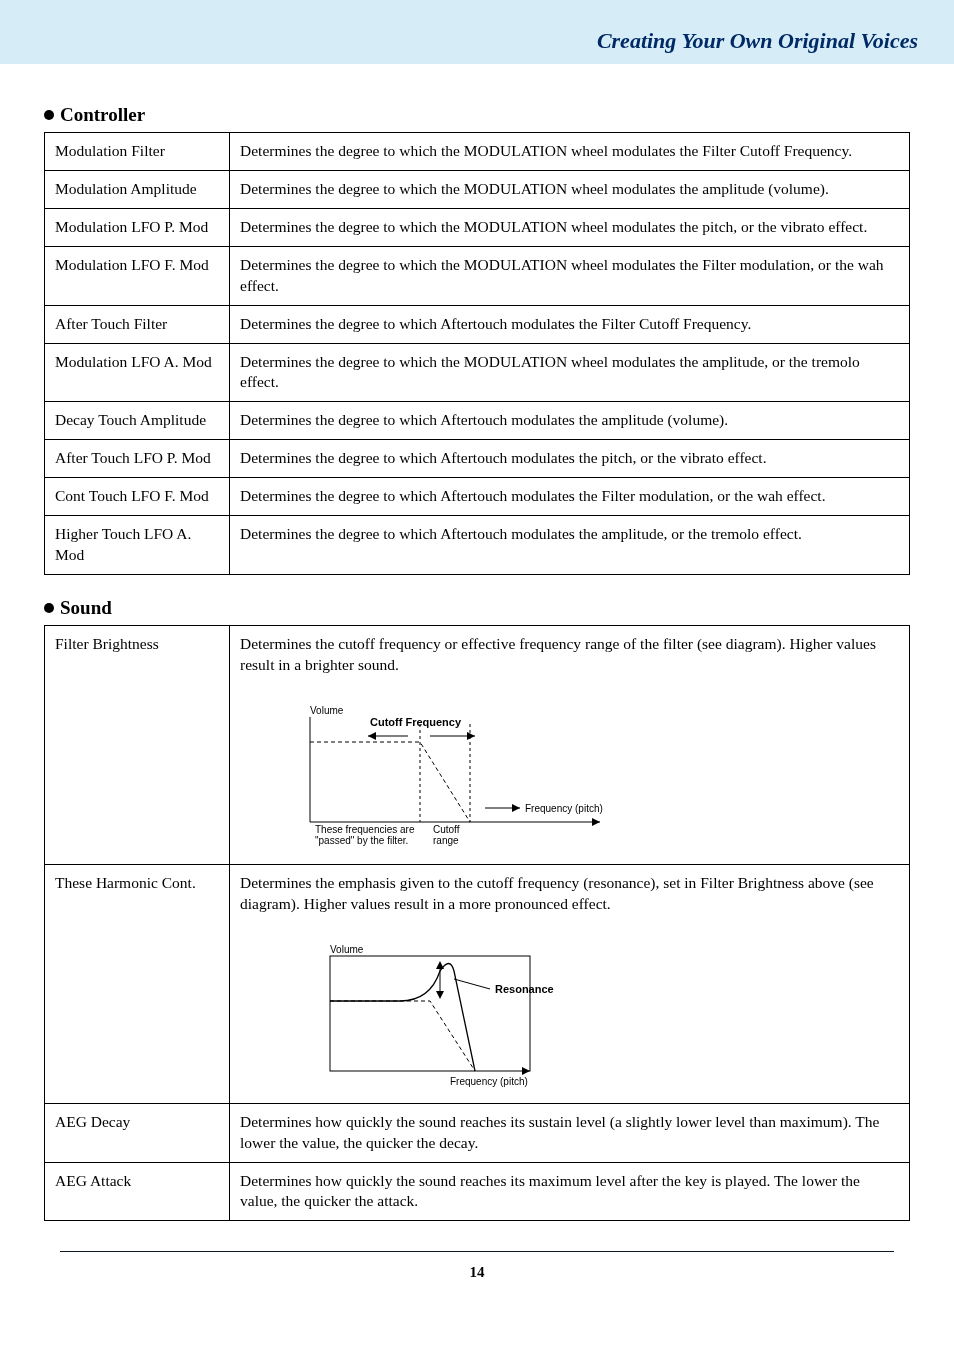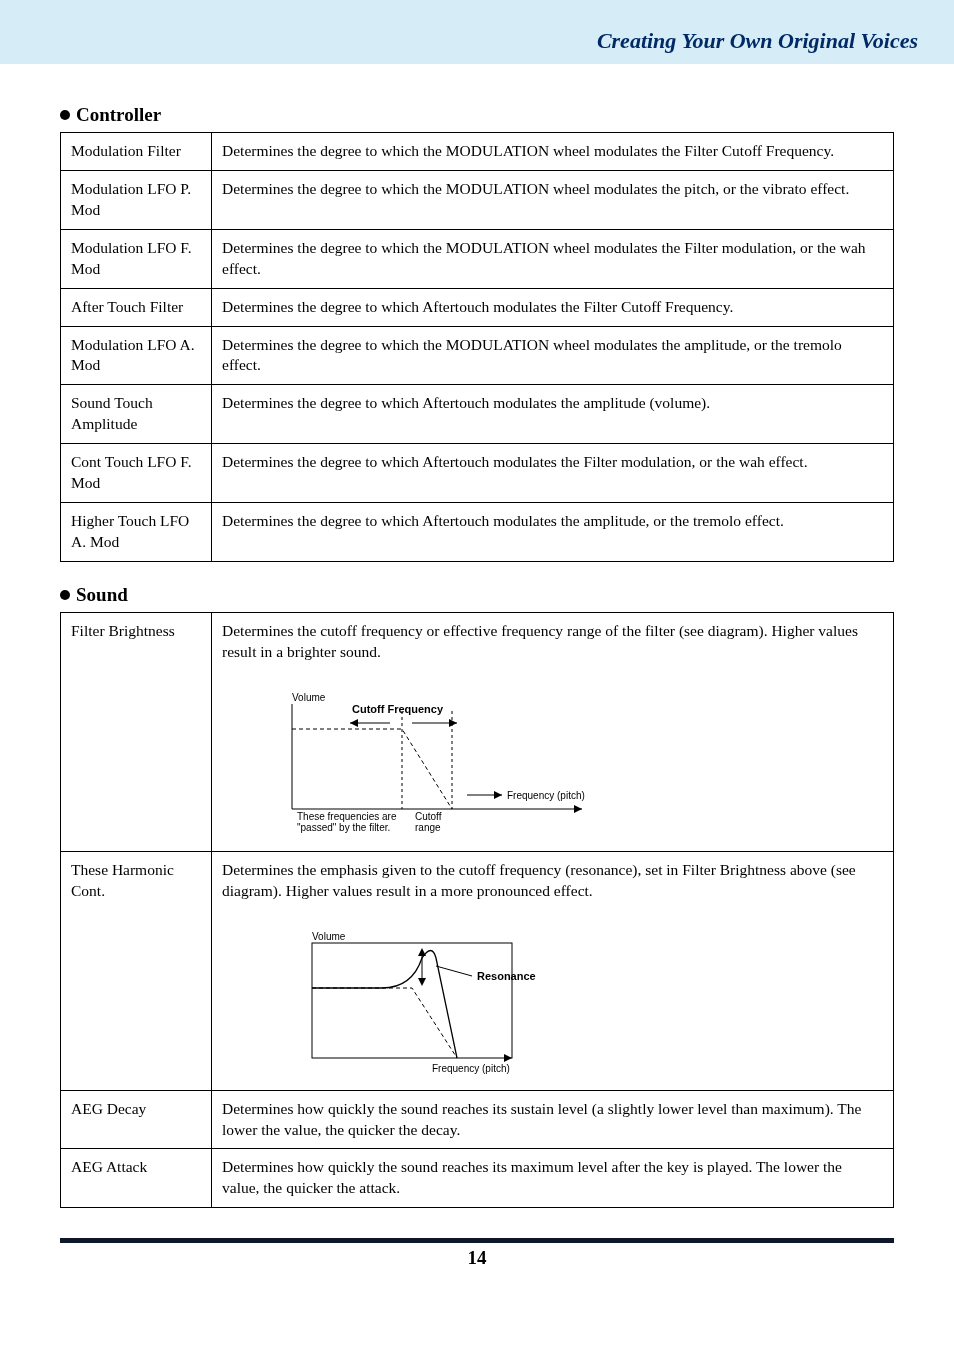--- a/index.html
+++ b/index.html
@@ -20,21 +20,21 @@
   .header-title {
     position: absolute;
     right: 36px;
     bottom: 10px;
     font-style: italic;
     font-weight: bold;
     font-size: 22px;
     color: #002a66;
   }
   .content {
-    padding: 0 60px;
+    padding: 0 44px;
   }
   .section-heading {
     font-weight: bold;
     font-size: 19px;
     margin: 10px 0 6px 0;
     display: flex;
     align-items: center;
     gap: 6px;
   }
   .bullet-dot {
@@ -50,33 +50,33 @@
     margin-bottom: 22px;
   }
   table.param-table td {
     border: 1px solid #000;
     padding: 8px 10px;
     vertical-align: top;
     font-size: 15.5px;
     line-height: 1.35;
   }
   table.param-table td:first-child {
-    width: 151px;
+    width: 185px;
   }
   .diagram-wrap {
     margin: 26px 0 4px 0;
   }
   .diagram-svg { display: block; }
   .footer-line {
-    border-top: 5px solid #0f172a;
+    border-top: 1px solid #0f172a;
     margin: 30px 60px 0 60px;
-    padding-top: 4px;
+    padding-top: 12px;
     text-align: center;
     font-weight: bold;
-    font-size: 19px;
+    font-size: 15px;
   }
 </style>
 </head>
 <body>
 
 <div class="header-band">
   <div class="header-title">Creating Your Own Original Voices</div>
 </div>
 
 <div class="content">
@@ -86,38 +86,46 @@
     <span>Controller</span>
   </div>
 
   <table class="param-table">
     <tbody>
       <tr>
         <td>Modulation Filter</td>
         <td>Determines the degree to which the MODULATION wheel modulates the Filter Cutoff Frequency.</td>
       </tr>
       <tr>
+        <td>Modulation Amplitude</td>
+        <td>Determines the degree to which the MODULATION wheel modulates the amplitude (volume).</td>
+      </tr>
+      <tr>
         <td>Modulation LFO P. Mod</td>
         <td>Determines the degree to which the MODULATION wheel modulates the pitch, or the vibrato effect.</td>
       </tr>
       <tr>
         <td>Modulation LFO F. Mod</td>
         <td>Determines the degree to which the MODULATION wheel modulates the Filter modulation, or the wah effect.</td>
       </tr>
       <tr>
         <td>After Touch Filter</td>
         <td>Determines the degree to which Aftertouch modulates the Filter Cutoff Frequency.</td>
       </tr>
       <tr>
         <td>Modulation LFO A. Mod</td>
         <td>Determines the degree to which the MODULATION wheel modulates the amplitude, or the tremolo effect.</td>
       </tr>
       <tr>
-        <td>Sound Touch Amplitude</td>
+        <td>Decay Touch Amplitude</td>
         <td>Determines the degree to which Aftertouch modulates the amplitude (volume).</td>
+      </tr>
+      <tr>
+        <td>After Touch LFO P. Mod</td>
+        <td>Determines the degree to which Aftertouch modulates the pitch, or the vibrato effect.</td>
       </tr>
       <tr>
         <td>Cont Touch LFO F. Mod</td>
         <td>Determines the degree to which Aftertouch modulates the Filter modulation, or the wah effect.</td>
       </tr>
       <tr>
         <td>Higher Touch LFO A. Mod</td>
         <td>Determines the degree to which Aftertouch modulates the amplitude, or the tremolo effect.</td>
       </tr>
     </tbody>

